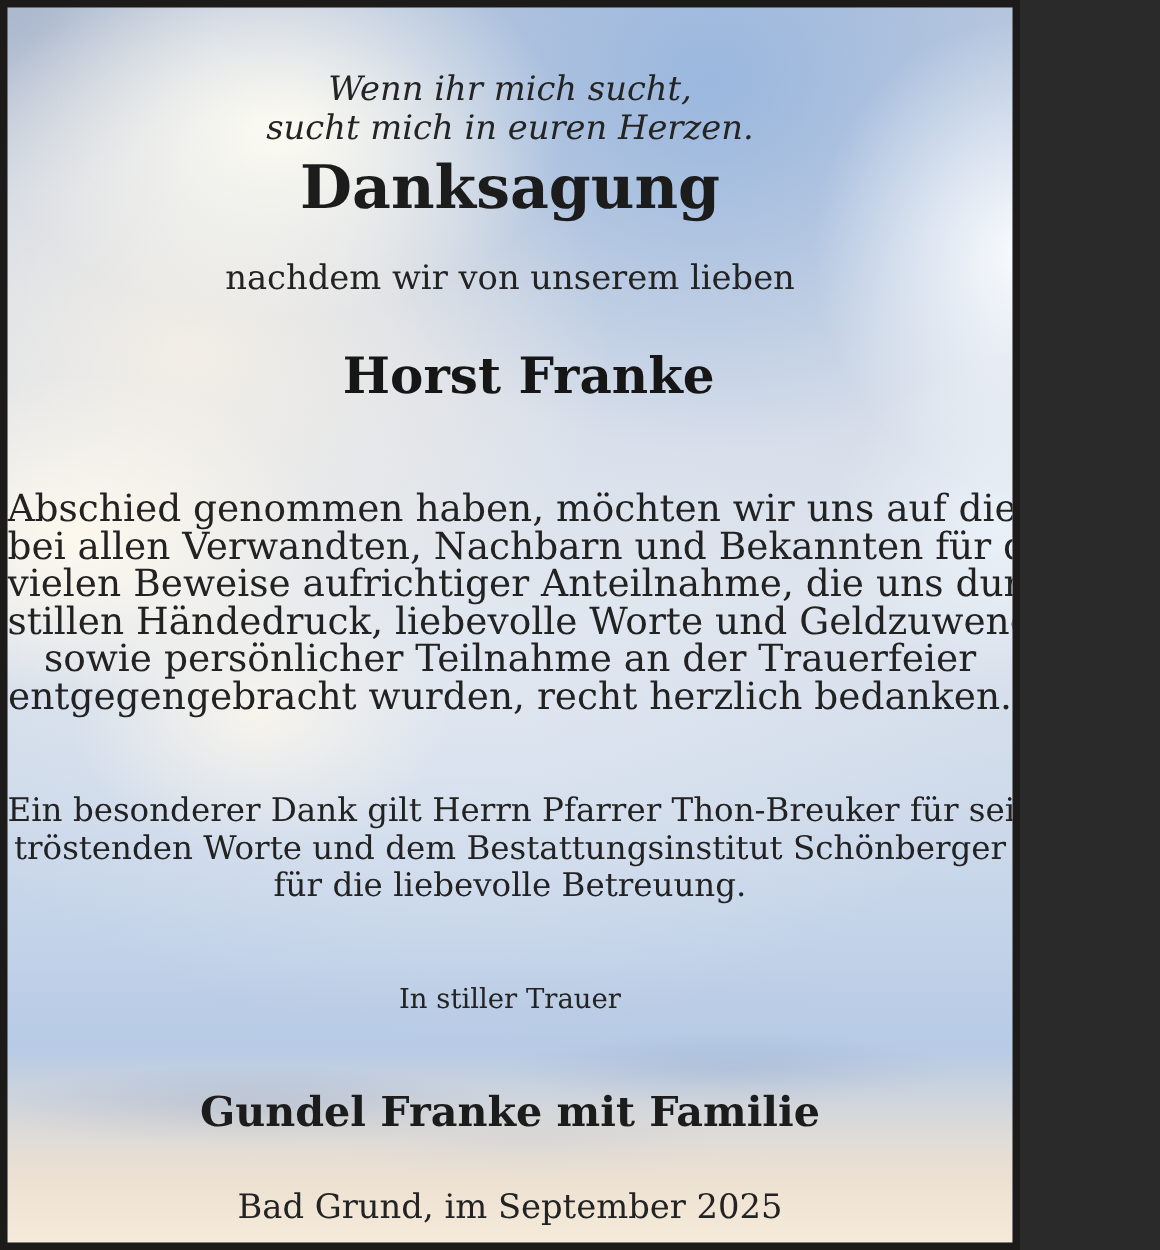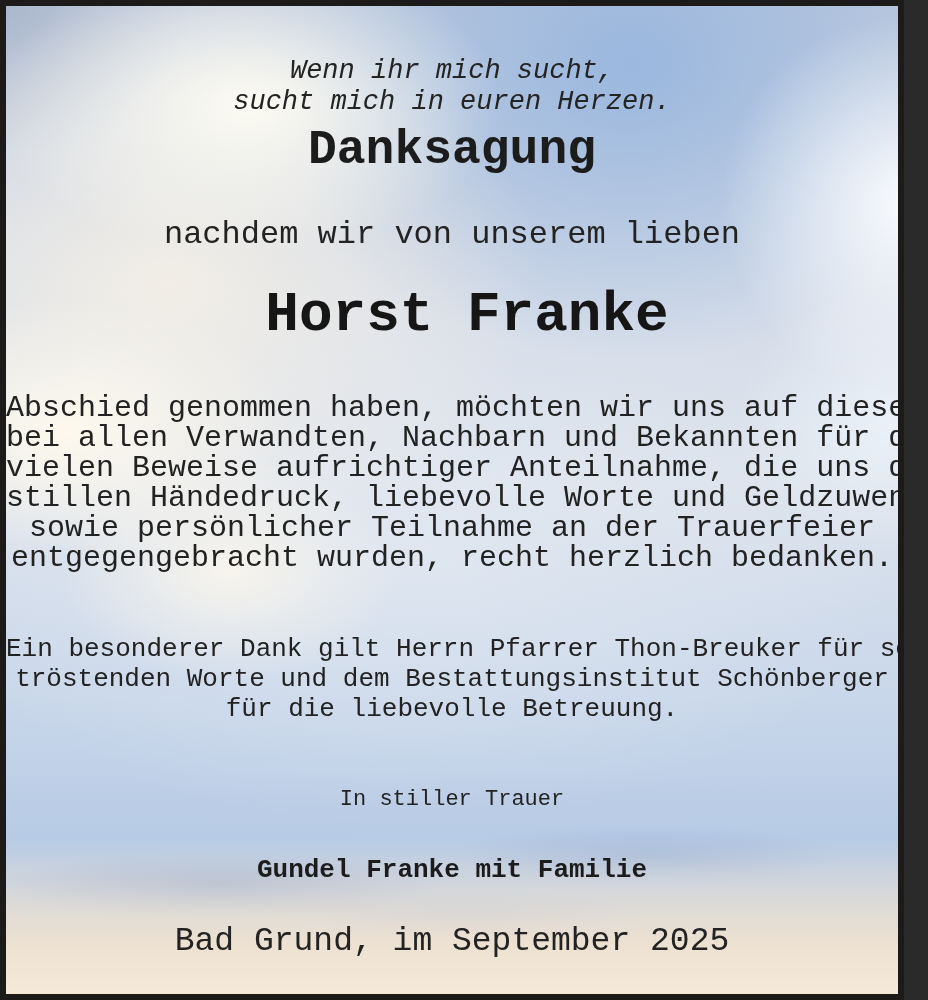--- a/index.html
+++ b/index.html
@@ -3,21 +3,21 @@
 <meta charset="utf-8">
 <style>
   html, body {
     margin: 0;
     padding: 0;
     background: #2a2a2a;
     font-family: "DejaVu Serif", "Liberation Serif", serif;
   }
   .page {
     position: relative;
-    width: 904px;
+    width: 816px;
     height: 1000px;
     box-sizing: border-box;
     border: 6px solid #1d1b19;
     overflow: hidden;
     color: #1f1f1f;
     background-color: #ccd7e6;
     background-image:
       
       linear-gradient(180deg, rgba(243,226,205,0) 84%, rgba(243,227,206,0.85) 95%, rgba(247,235,217,0.95) 100%),
       
@@ -34,38 +34,37 @@
       radial-gradient(ellipse 22% 20% at 101% 20%, rgba(251,253,255,0.95), rgba(251,253,255,0) 95%),
       radial-gradient(ellipse 18% 14% at 99% 42%, rgba(240,246,252,0.75), rgba(240,246,252,0) 95%),
       
       radial-gradient(ellipse 42% 30% at 70% 6%, rgba(150,181,222,0.90), rgba(150,181,222,0) 100%),
       
       radial-gradient(ellipse 22% 16% at 0% 0%, rgba(168,181,202,0.85), rgba(168,181,202,0) 95%),
       
       radial-gradient(ellipse 55% 28% at 45% 55%, rgba(229,235,243,0.60), rgba(229,235,243,0) 100%),
       
       linear-gradient(180deg, #bfcadd 0%, #d3dbe8 28%, #dde3ec 48%, #c9d7ea 70%, #b6cae5 85%, #d3d9e2 100%);
-    font-family: Liberation Mono, monospace;
   }
   .tb {
     position: absolute;
     left: 0;
     right: 0;
     text-align: center;
     white-space: nowrap;
   }
   .epigraph   { top: 50px;  font-size: 27px; line-height: 31px; font-style: italic; color: #242424; }
   .heading    { top: 121px; font-size: 48px; line-height: 46px; font-weight: bold; color: #1c1c1c; }
-  .intro      { top: 214px; font-size: 32px; line-height: 30px; color: #232323; }
-  .name       { top: 276px; font-size: 56px; line-height: 66px; font-weight: bold; color: #161616; padding-left: 30px; }
+  .intro      { top: 202px; font-size: 27px; line-height: 30px; color: #232323; }
+  .name       { top: 262px; font-size: 40px; line-height: 66px; font-weight: bold; color: #161616; padding-left: 30px; }
   .para1      { top: 387px; font-size: 30px; line-height: 30px; color: #222; }
   .para2      { top: 628px; font-size: 26px; line-height: 30px; color: #222; }
   .closing    { top: 779px; font-size: 22px; line-height: 30px; color: #232323; }
-  .family     { top: 848px; font-size: 26px; line-height: 32px; font-weight: bold; color: #1c1c1c; }
-  .place-date { top: 920px; font-size: 33px; line-height: 32px; color: #232323; }
+  .family     { top: 868px; font-size: 33px; line-height: 32px; font-weight: bold; color: #1c1c1c; }
+  .place-date { top: 944px; font-size: 27px; line-height: 32px; color: #232323; }
 </style>
 </head>
 <body>
 
 <div class="page">
   <div class="tb epigraph">Wenn ihr mich sucht,<br>sucht mich in euren Herzen.</div>
   <div class="tb heading">Danksagung</div>
   <div class="tb intro">nachdem wir von unserem lieben</div>
   <div class="tb name">Horst Franke</div>
   <div class="tb para1">Abschied genommen haben, möchten wir uns auf diesem Wege<br>bei allen Verwandten, Nachbarn und Bekannten für die<br>vielen Beweise aufrichtiger Anteilnahme, die uns durch<br>stillen Händedruck, liebevolle Worte und Geldzuwendungen<br>sowie persönlicher Teilnahme an der Trauerfeier<br>entgegengebracht wurden, recht herzlich bedanken.</div>

